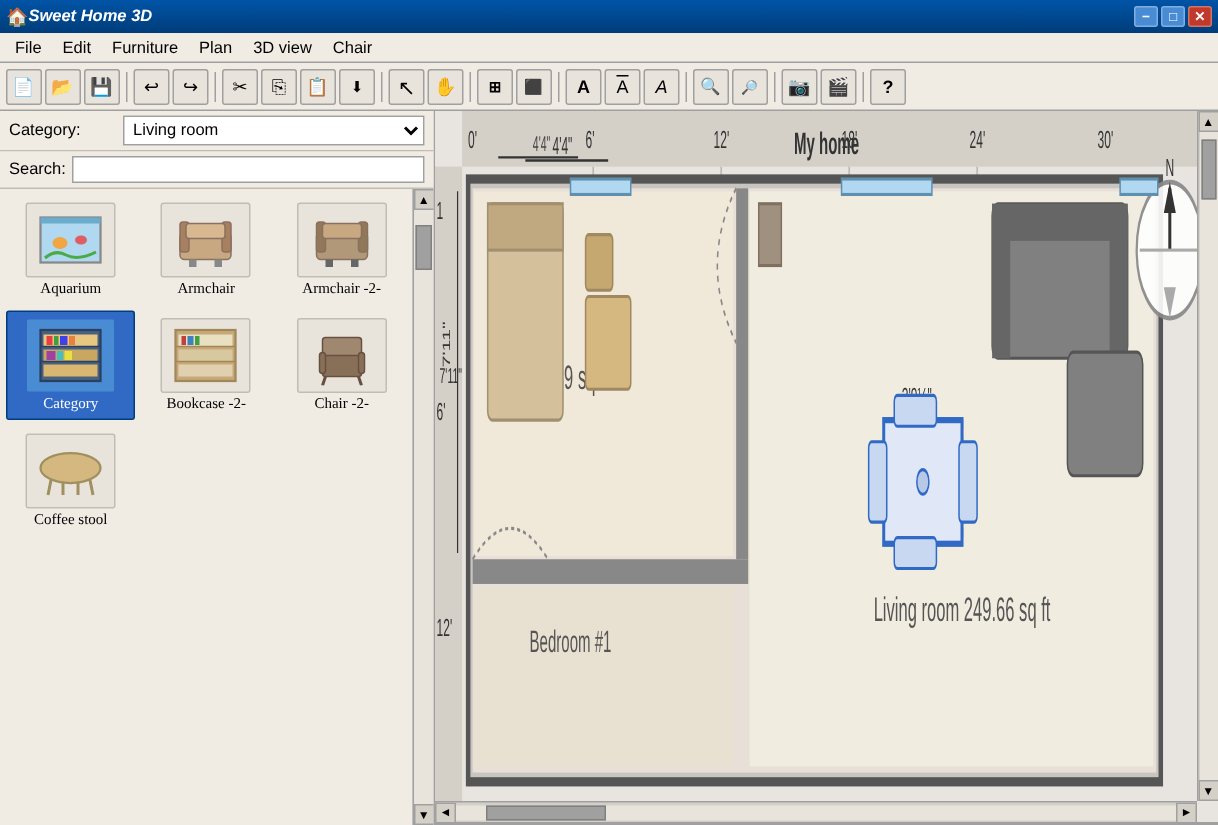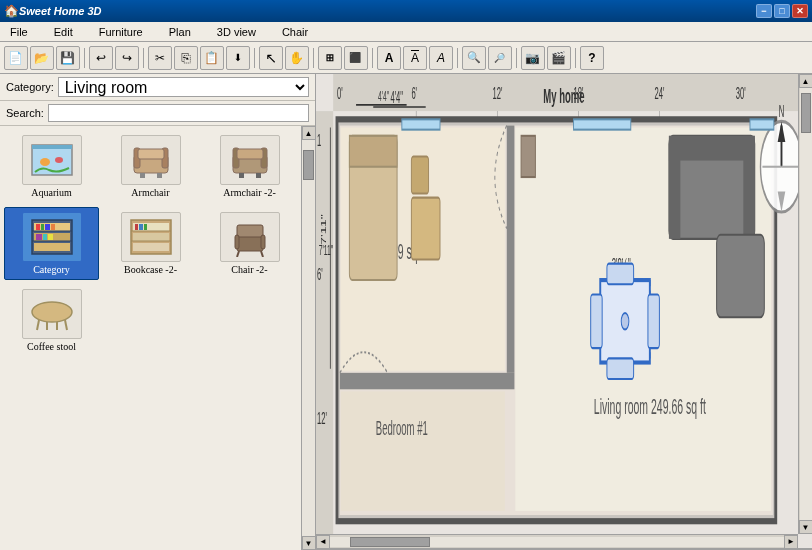--- a/index.html
+++ b/index.html
@@ -30,21 +30,21 @@
     .titlebar-btn.minimize { background: #4a8cd4; }
 
     
     .menubar {
       height: 20px;
       background: #f0ece4;
       display: flex;
       align-items: center;
       padding: 0 4px;
       border-bottom: 1px solid #a0a0a0;
-      gap: 14px;
+      gap: 2px;
     }
     .menu-item {
       padding: 2px 6px;
       cursor: pointer;
       font-size: 11px;
     }
 
     
     .toolbar {
       height: 32px;
@@ -66,21 +66,21 @@
 
     
     .main-area {
       display: flex;
       height: calc(550px - 22px - 20px - 32px);
       background: #d4d0c8;
     }
 
     
     .left-panel {
-      width: 316px;
+      width: 290px;
       display: flex;
       flex-direction: column;
       border-right: 1px solid #a0a0a0;
       background: #f0ece4;
     }
 
     
     .category-bar {
       display: flex;
       align-items: center;
@@ -88,22 +88,23 @@
       background: #f0ece4;
       border-bottom: 1px solid #c0bdb5;
       gap: 4px;
     }
     .category-label { font-size: 11px; white-space: nowrap; }
     .category-select {
       flex: 1;
       height: 20px;
       border: 1px solid #a0a0a0;
       background: white;
-      font-size: 16px;
+      font-size: 11px;
       padding: 0 2px;
+      margin-left: 24px;
     }
 
     
     .search-bar {
       display: flex;
       align-items: center;
       padding: 3px 6px;
       background: #f0ece4;
       border-bottom: 1px solid #c0bdb5;
       gap: 4px;

